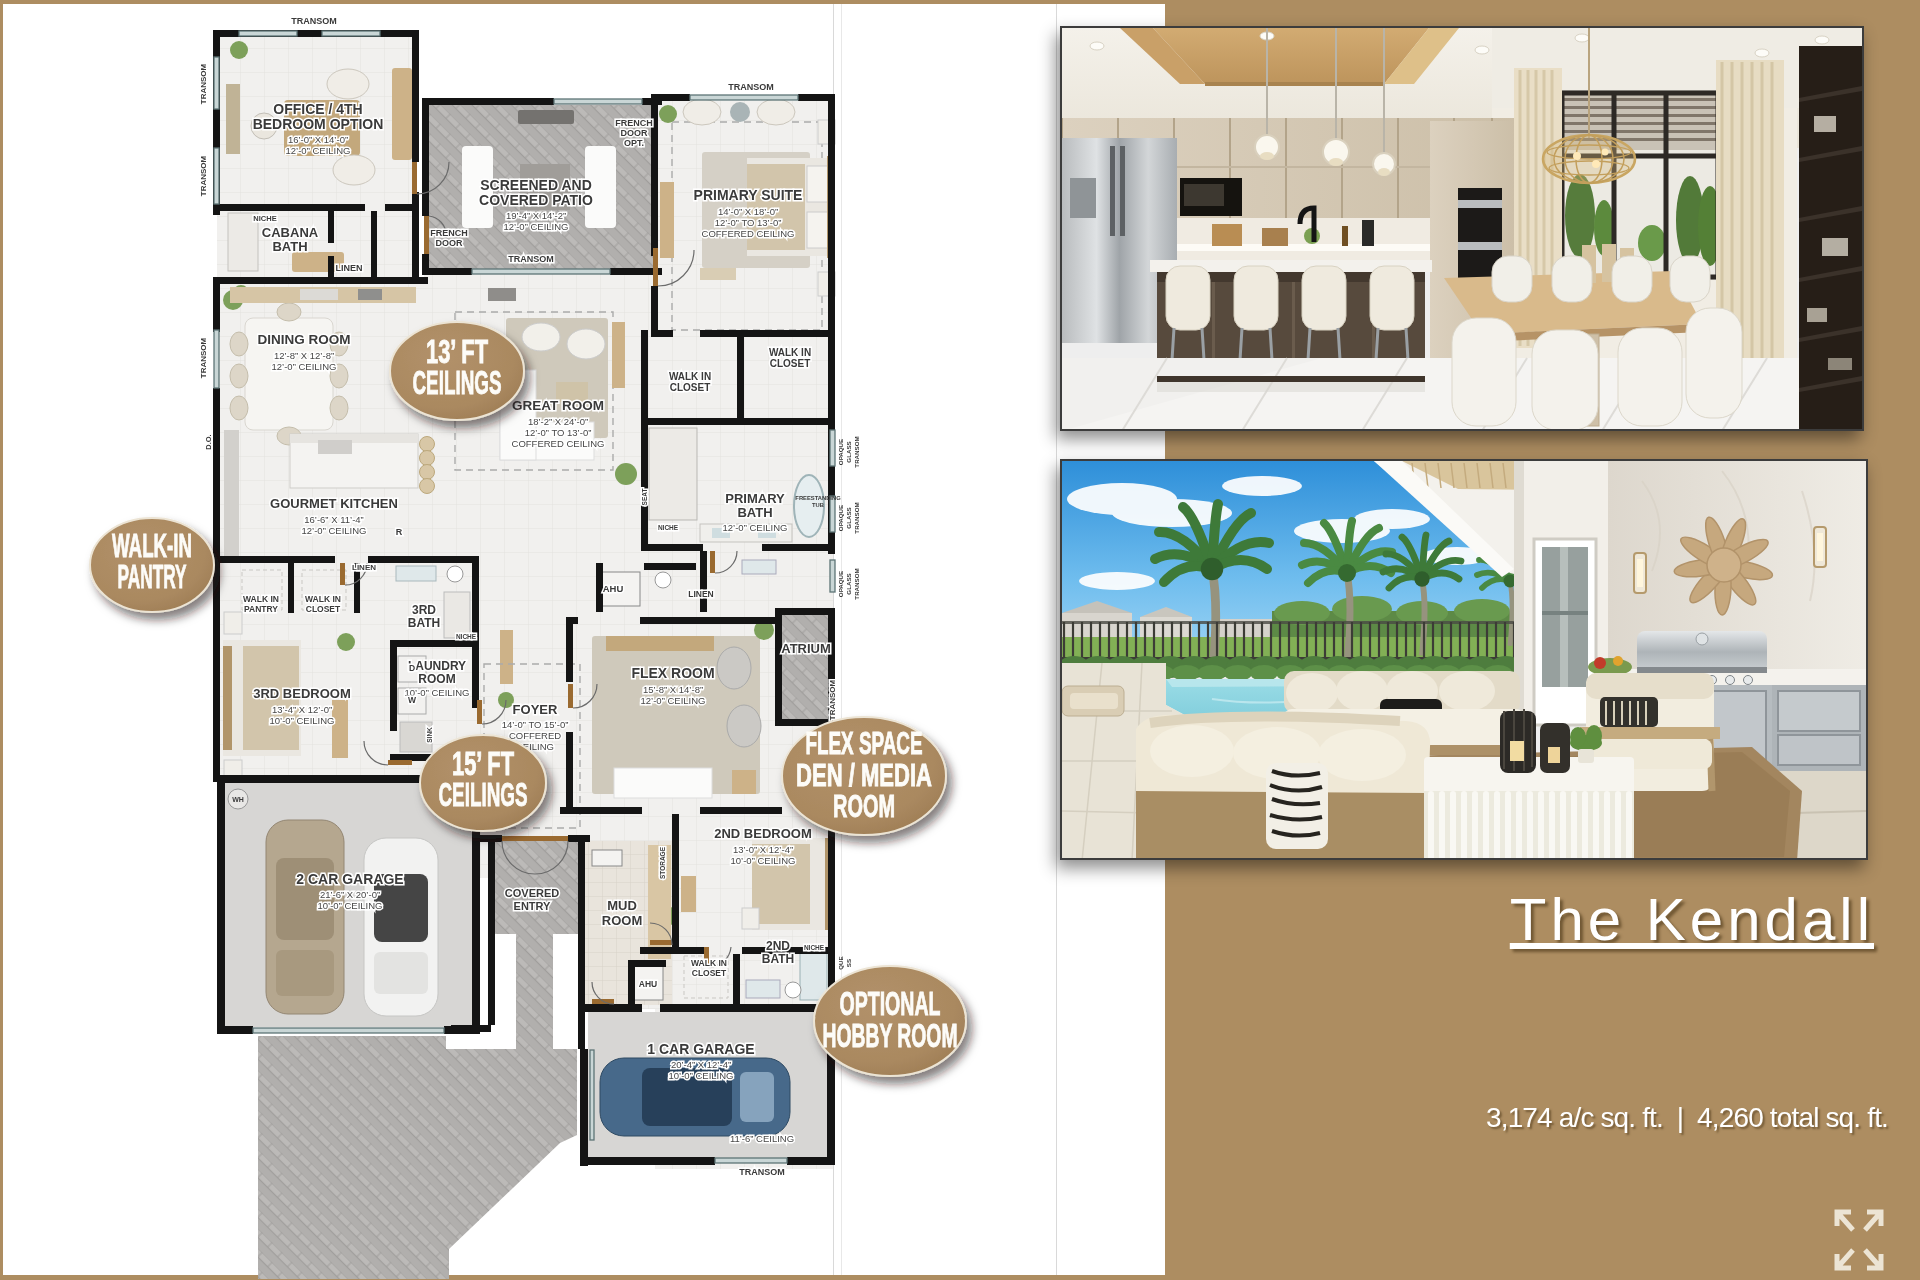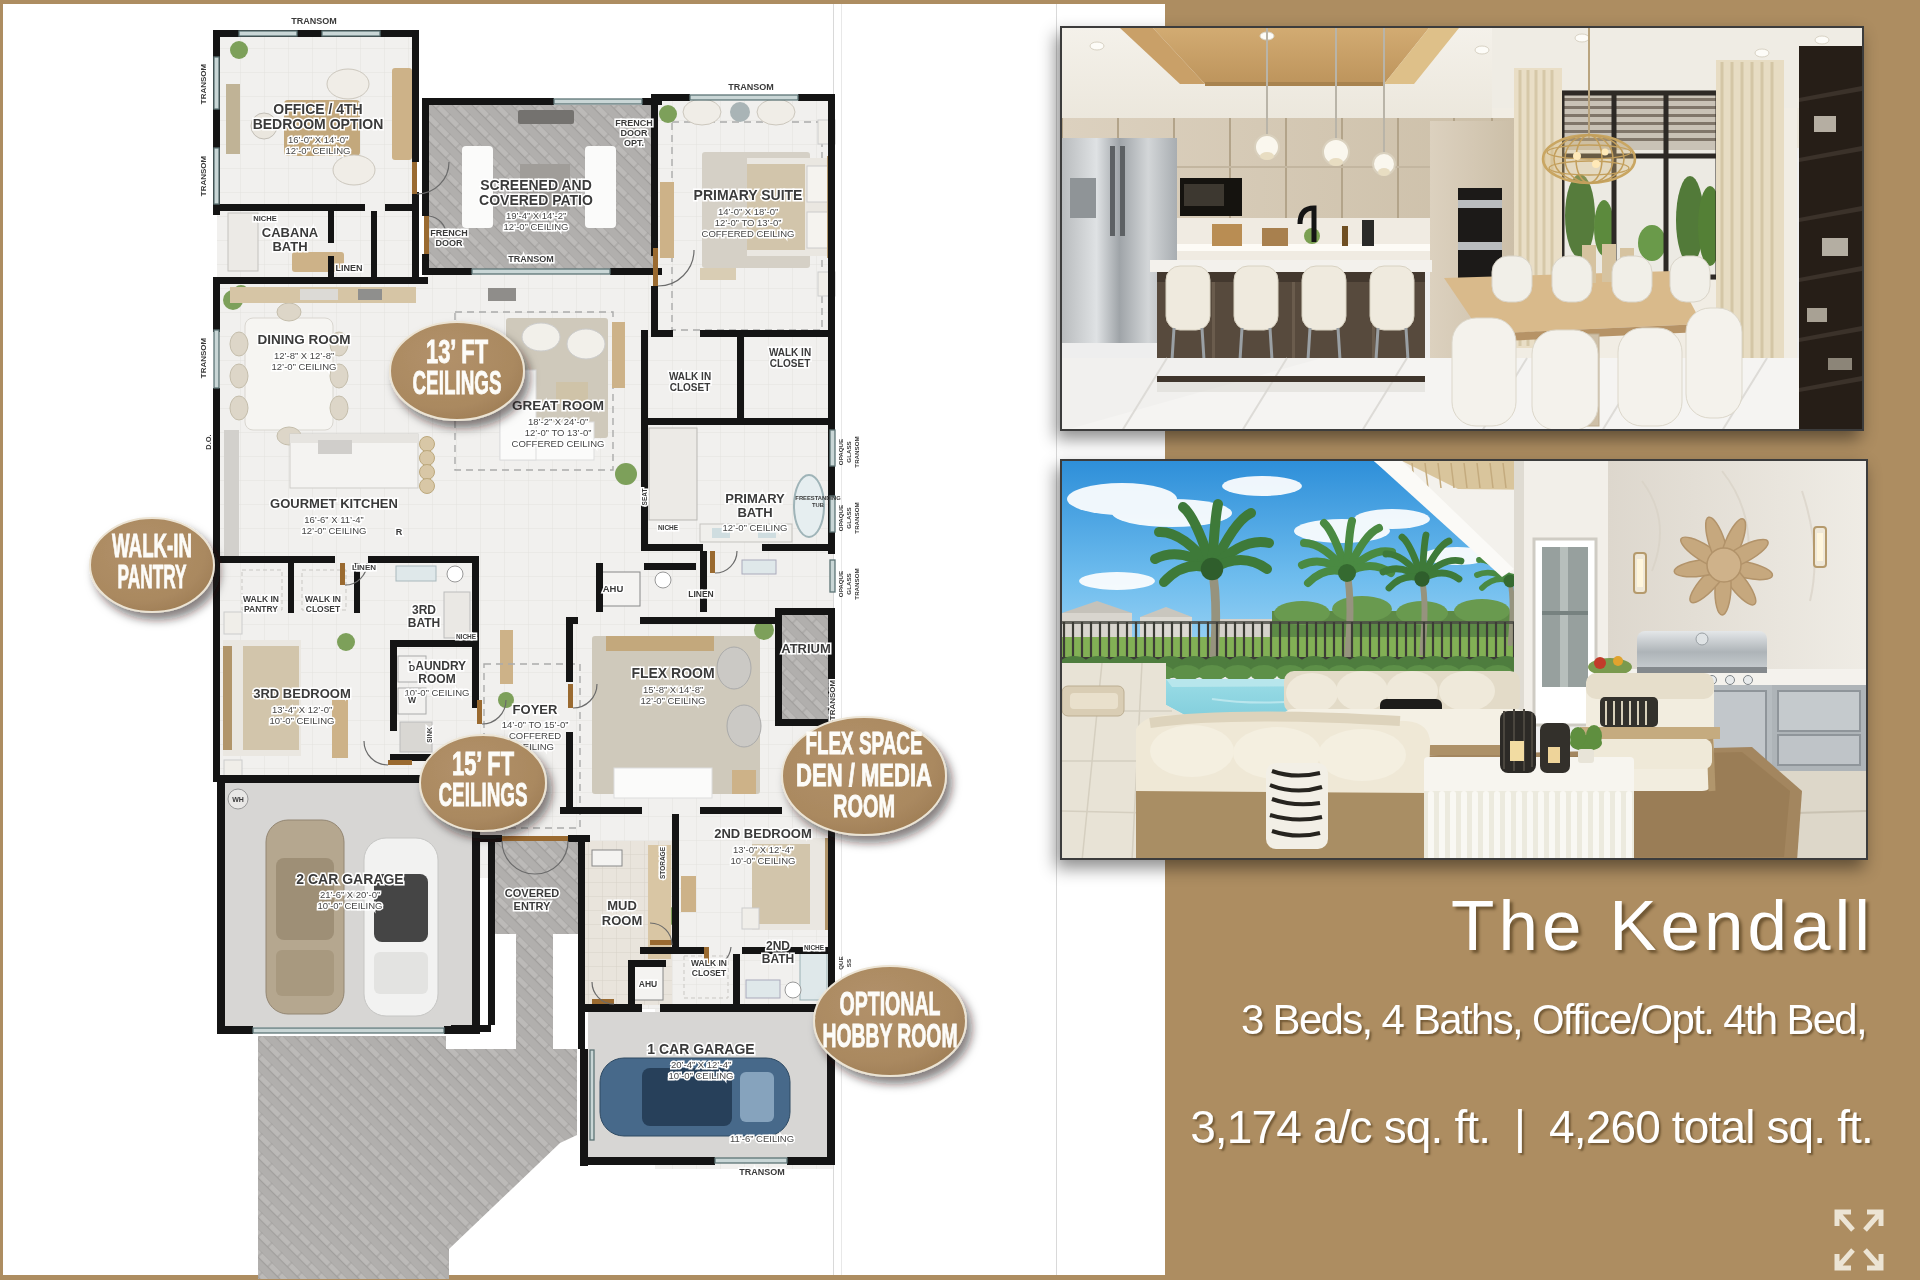--- a/index.html
+++ b/index.html
@@ -7,24 +7,24 @@
   #stage{position:absolute;top:0;left:0;width:1920px;height:1280px;}
   .tanpanel{position:absolute;left:1165px;top:0;width:755px;height:1280px;background:#ad8d61;}
   .btop{position:absolute;left:0;top:0;width:1920px;height:4px;background:#ad8d61;}
   .bleft{position:absolute;left:0;top:0;width:3px;height:1280px;background:#ad8d61;}
   .bbot{position:absolute;left:0;top:1275px;width:1920px;height:5px;background:#ad8d61;}
   .vline{position:absolute;top:4px;height:1271px;width:1px;background:rgba(0,0,0,0.15);}
   .photo{position:absolute;border:2px solid #3c3c3c;box-shadow:-4px 8px 16px rgba(0,0,0,0.45);overflow:hidden;background:#eee;}
   #photo1{left:1060px;top:26px;width:800px;height:401px;}
   #photo2{left:1060px;top:459px;width:804px;height:397px;}
   .tline{position:absolute;white-space:nowrap;color:#fff;line-height:1;}
-  #t0{right:46px;top:890px;font-size:71px;letter-spacing:4.0px;text-shadow:3px 3px 3px rgba(70,50,20,0.6);}
+  #t0{right:46px;top:890px;font-size:60px;letter-spacing:4.0px;text-shadow:3px 3px 3px rgba(70,50,20,0.6);text-decoration:underline;}
   #t1{right:54px;top:999px;font-size:42px;letter-spacing:-1.7px;text-shadow:2px 2px 2px rgba(70,50,20,0.55);}
   #t2{right:55px;top:1051px;font-size:42px;letter-spacing:-2.45px;text-shadow:2px 2px 2px rgba(70,50,20,0.55);}
-  #t3{right:47px;top:1104px;font-size:46px;letter-spacing:-0.85px;text-shadow:2px 2px 2px rgba(70,50,20,0.55);}
+  #t3{right:32px;top:1104px;font-size:28px;letter-spacing:-0.85px;text-shadow:2px 2px 2px rgba(70,50,20,0.55);}
   #expand{position:absolute;left:1833px;top:1208px;}
 </style>
 </head>
 <body>
 <div id="stage">
   <div class="tanpanel"></div>
   <div class="btop"></div>
   <div class="bleft"></div>
   <div class="bbot"></div>
   <div class="vline" style="left:833px;"></div>
@@ -998,21 +998,20 @@
         <g fill="#5f8f3f">
           <ellipse cx="524" cy="282" rx="16" ry="8"></ellipse>
           <ellipse cx="516" cy="276" rx="8" ry="10"></ellipse>
           <ellipse cx="532" cy="275" rx="8" ry="11"></ellipse>
         </g>
         <rect x="516" y="288" width="16" height="14" rx="3" fill="#e8e4d8"></rect>
       </svg>
   </div>
 
   <div class="tline" id="t0">The Kendall</div>
-  <div class="tline" id="t1">3 Beds, 4 Baths, Office/Opt. 4th Bed,</div>
   <div class="tline" id="t3">3,174 a/c sq. ft.&nbsp; | &nbsp;4,260 total sq. ft.</div>
 
   <svg id="expand" width="52" height="64" viewBox="0 0 52 64">
     <g stroke="#ece4d4" stroke-width="5" fill="none">
       <path d="M4 18 L4 4 L18 4 M4 4 L20 22"></path>
       <path d="M34 4 L48 4 L48 18 M48 4 L32 22"></path>
       <path d="M4 46 L4 60 L18 60 M4 60 L20 42"></path>
       <path d="M48 46 L48 60 L34 60 M48 60 L32 42"></path>
     </g>
   </svg>

